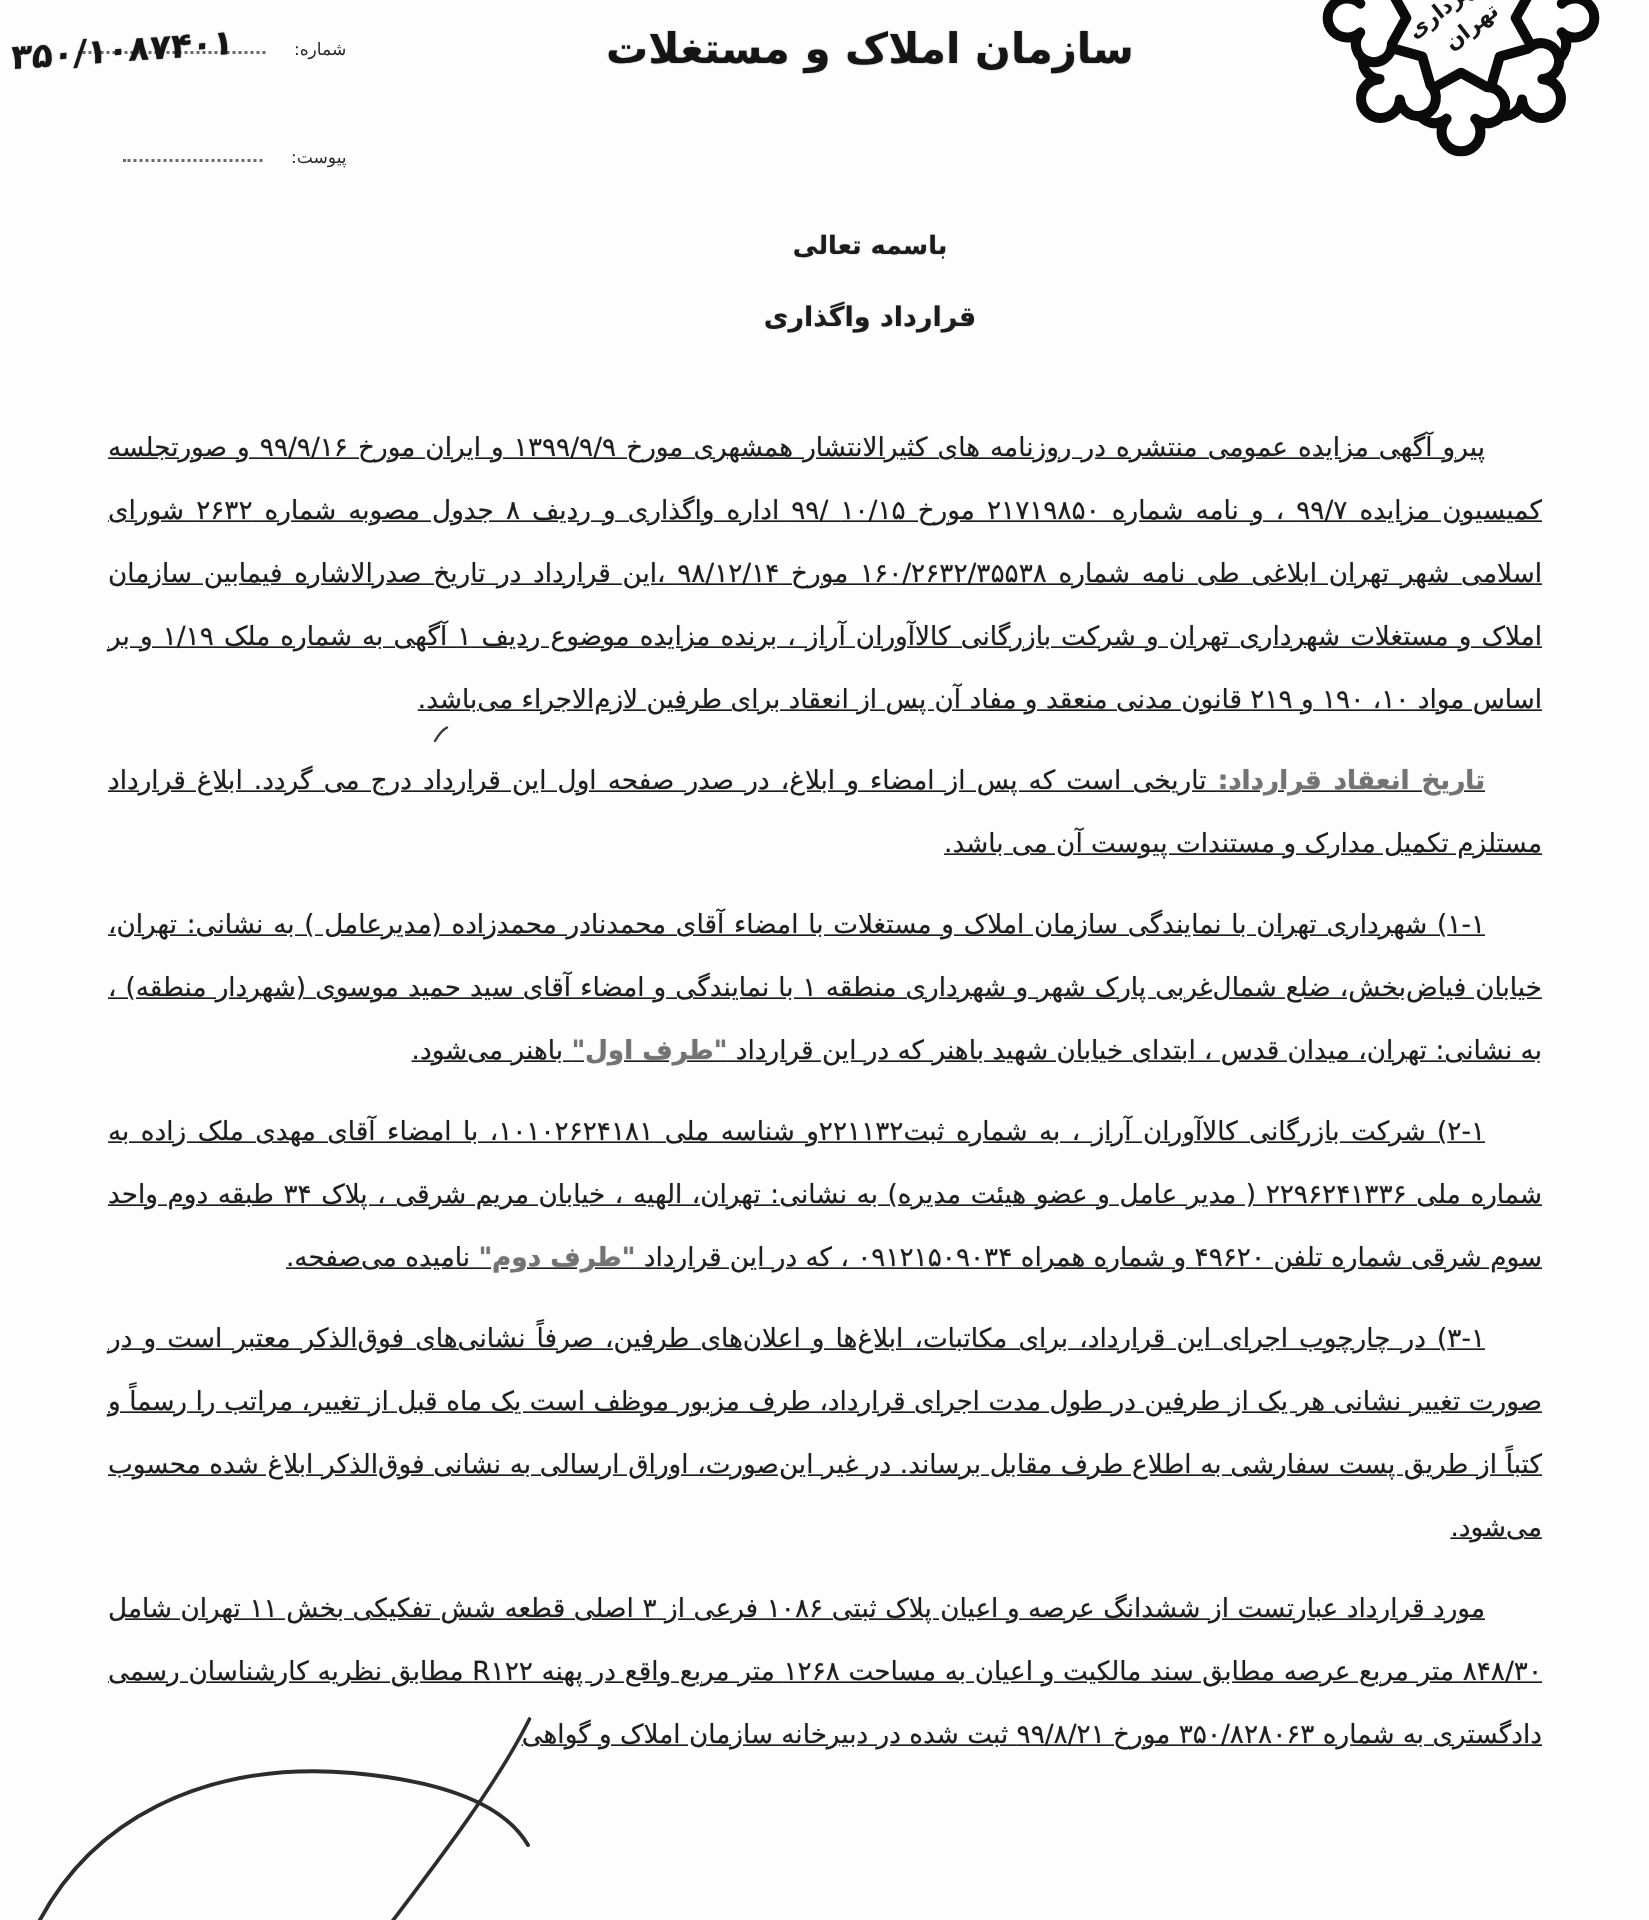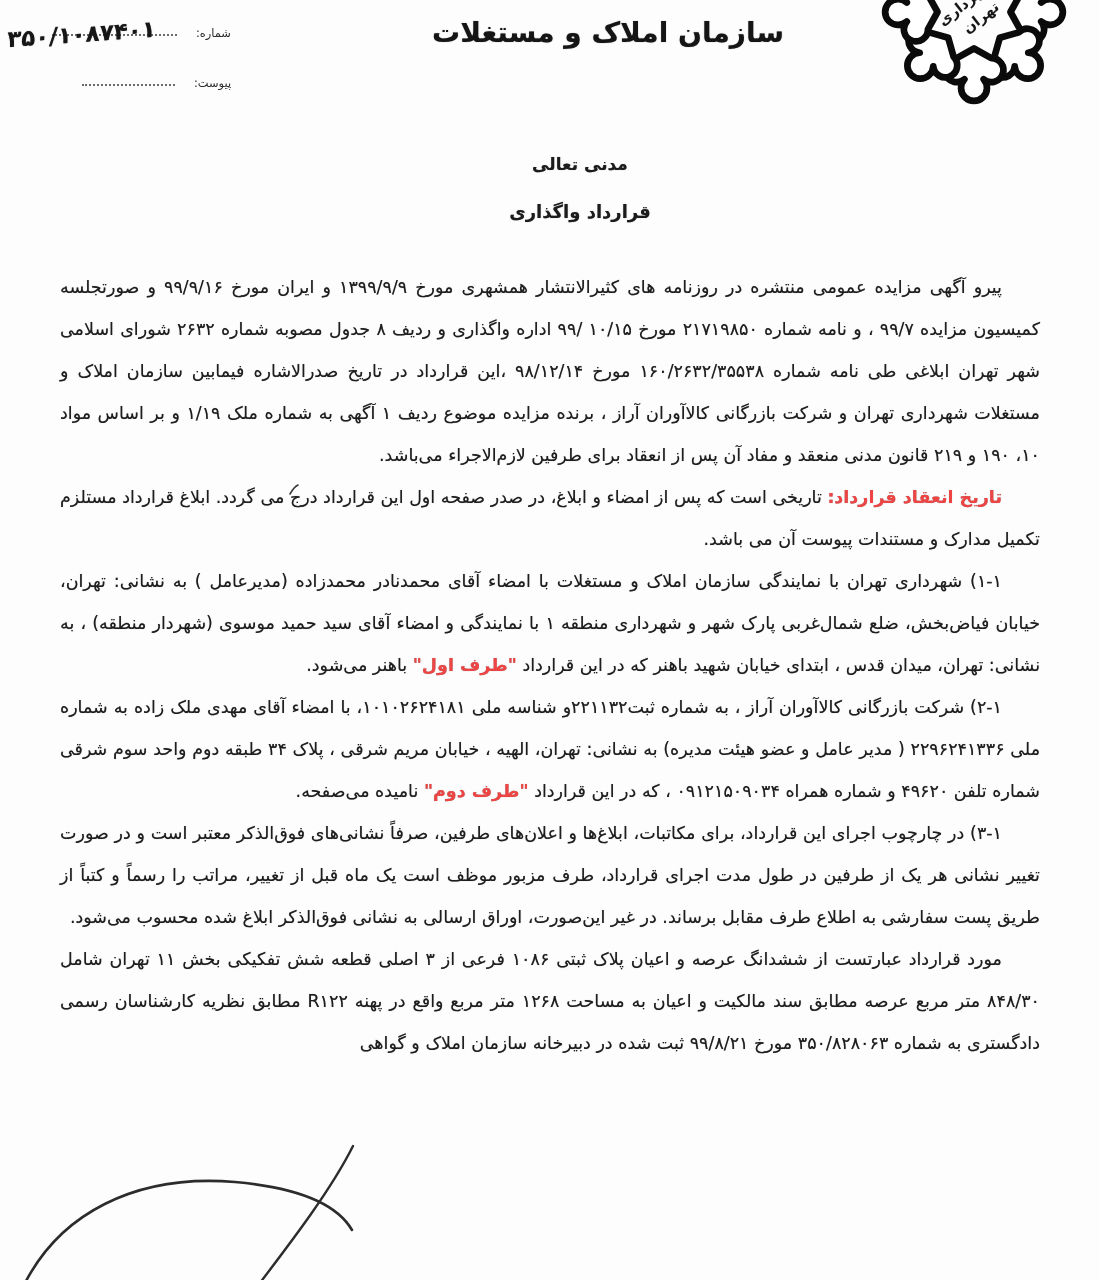--- a/index.html
+++ b/index.html
@@ -10,27 +10,27 @@
     overflow:hidden;
     font-family:"DejaVu Sans",sans-serif;
     color:#1c1c1c;
     direction:rtl;
   }
   
   .logo{position:absolute;left:878px;top:-84px;width:192px;height:192px;}
   .org-title{
     position:absolute;top:16px;left:580px;transform:translateX(-50%);
     font-size:28px;font-weight:bold;white-space:nowrap;
-    color:#151515;text-shadow:0 0 1px rgba(20,20,20,.55);margin-left:28px;
+    color:#151515;text-shadow:0 0 1px rgba(20,20,20,.55);
   }
   .ref-block{position:absolute;left:52px;top:24px;width:180px;}
   .ref-row{display:flex;align-items:flex-end;direction:rtl;gap:14px;}
   .ref-row .lbl{font-size:12px;color:#2a2a2a;white-space:nowrap;transform:scale(.95);}
   .ref-row .dots{flex:1;border-bottom:2px dotted #6b6b6b;margin:0 4px 4px 0;height:10px;}
-  .ref-row.second{margin-top:34px;width:150px;}
+  .ref-row.second{margin-top:56px;width:150px;}
   .handwritten{
     position:absolute;left:-45px;top:-6px;width:235px;
     font-size:23px;font-weight:600;letter-spacing:2px;color:#161616;
     transform:rotate(-4deg) skewX(-6deg);
     direction:ltr;text-align:left;white-space:nowrap;
     text-shadow:0 0 1px rgba(0,0,0,.5);
   }
   
   .besmele{
     position:absolute;top:154px;left:580px;transform:translateX(-50%);
@@ -43,29 +43,29 @@
     text-shadow:0 0 .8px rgba(25,25,25,.5);
   }
   
   .body-text{
     position:absolute;top:266px;right:59px;left:60px;
     font-size:17.5px;line-height:42px;
     text-align:justify;
     color:#1d1d1d;
     text-shadow:0 0 .7px rgba(30,30,30,.55);
   }
-  .body-text p{margin:0;text-indent:38px;}
+  .body-text p{margin:12px;text-indent:38px;text-decoration:underline;}
   .body-text p.heading{text-indent:0;font-weight:bold;}
   .u{
     text-decoration:underline;
     text-decoration-thickness:2px;
     text-underline-offset:7px;
     text-decoration-color:#222;
   }
-  b{font-weight:bold;color:#ef4444;}
+  b{font-weight:bold;color:#737373;}
   
   .overlay{position:absolute;inset:0;pointer-events:none;}
 </style>
 </head>
 <body>
 
 <div class="page">
 
   <div class="logo">
     <svg viewBox="0 0 200 200" width="192" height="192">
@@ -95,21 +95,21 @@
       <span class="lbl">شماره:</span>
       <span class="dots"></span>
     </div>
     <div class="handwritten">۳۵۰/۱۰۸۷۴۰۱</div>
     <div class="ref-row second">
       <span class="lbl">پیوست:</span>
       <span class="dots"></span>
     </div>
   </div>
 
-  <div class="besmele">مدنی تعالی</div>
+  <div class="besmele">باسمه تعالی</div>
   <div class="doc-title">قرارداد واگذاری</div>
 
   <main class="body-text">
     <p>
       <span>پیرو آگهی مزایده عمومی منتشره در روزنامه های کثیرالانتشار همشهری مورخ ۱۳۹۹/۹/۹ و ایران مورخ ۹۹/۹/۱۶ و صورتجلسه کمیسیون مزایده ۹۹/۷ ، و نامه شماره ۲۱۷۱۹۸۵۰ مورخ ۱۰/۱۵ /۹۹ اداره واگذاری و ردیف ۸ جدول مصوبه شماره ۲۶۳۲ شورای اسلامی شهر تهران ابلاغی طی نامه شماره ۱۶۰/۲۶۳۲/۳۵۵۳۸ مورخ ۹۸/۱۲/۱۴ ،این قرارداد در تاریخ صدرالاشاره فیمابین سازمان املاک و مستغلات شهرداری تهران و شرکت بازرگانی کالاآوران آراز ، برنده مزایده موضوع ردیف ۱ آگهی به شماره ملک ۱/۱۹ و بر اساس مواد ۱۰، ۱۹۰ و ۲۱۹ قانون مدنی منعقد و مفاد آن پس از انعقاد برای طرفین لازم‌الاجراء می‌باشد.</span>
     </p>
     <p>
       <b>تاریخ انعقاد قرارداد:</b><span> تاریخی است که پس از امضاء و ابلاغ، در صدر صفحه اول این قرارداد درج می گردد. ابلاغ قرارداد مستلزم تکمیل مدارک و مستندات پیوست آن می باشد.</span>
     </p>
     <p>

